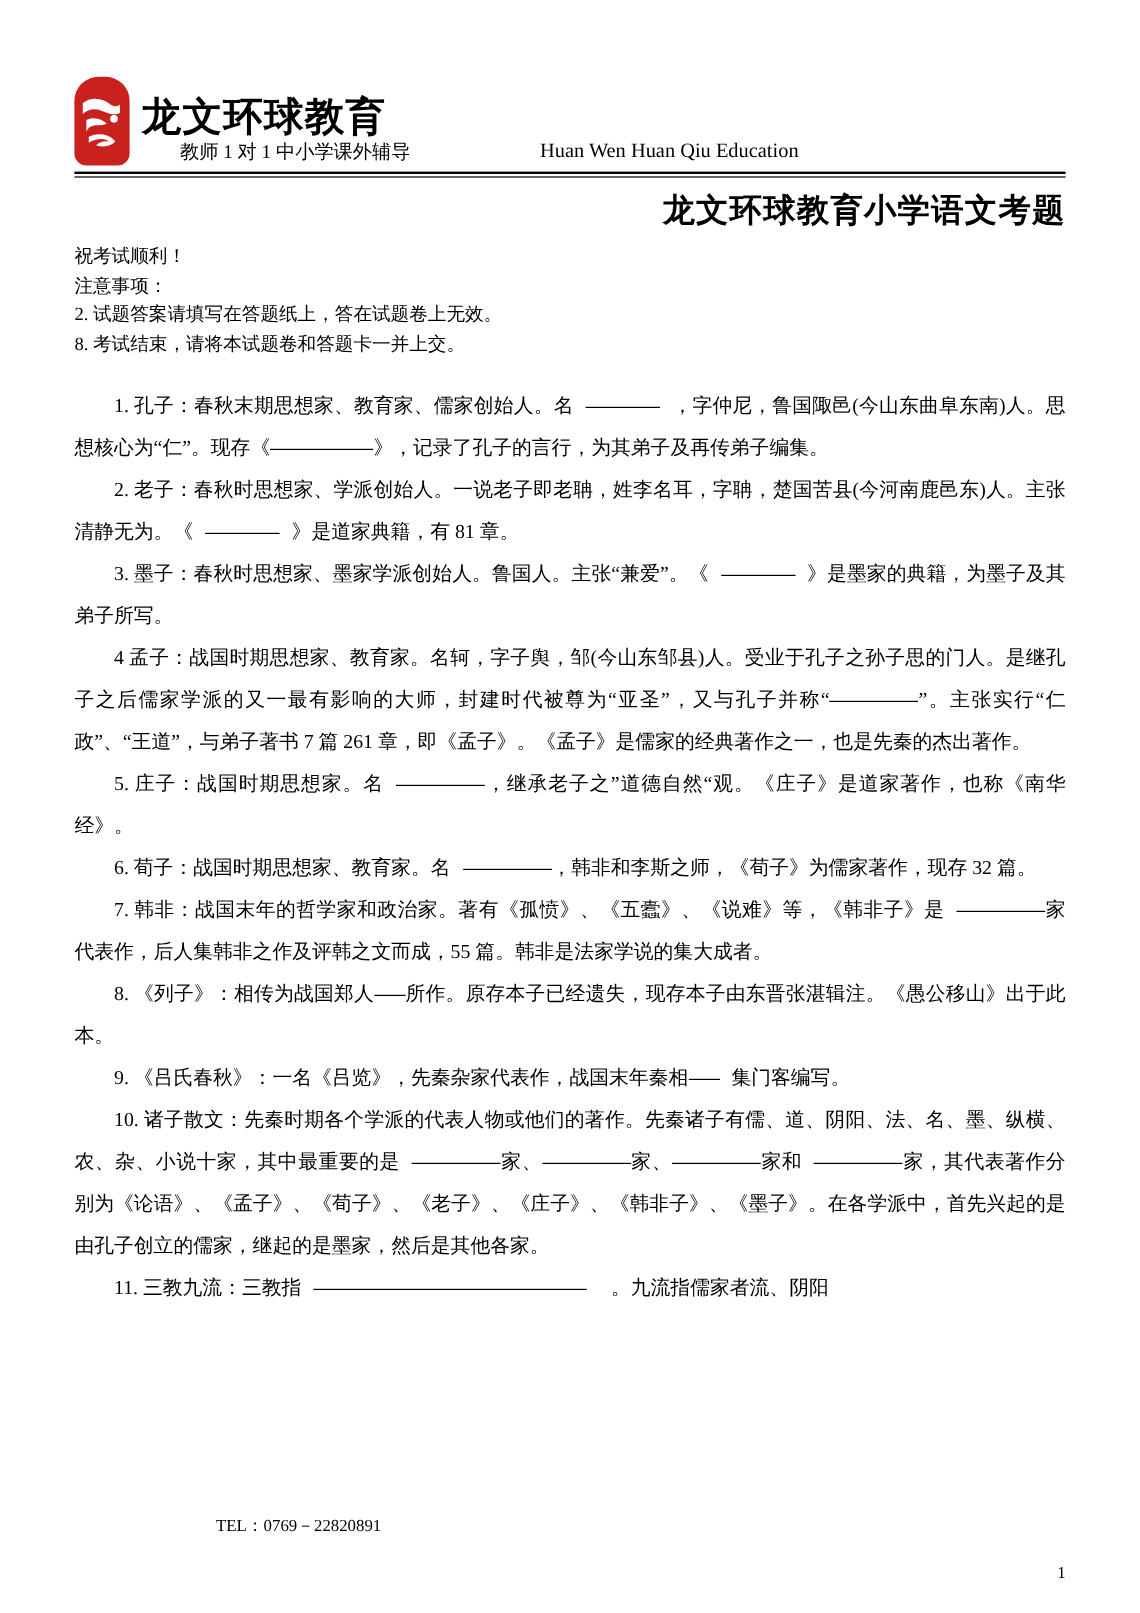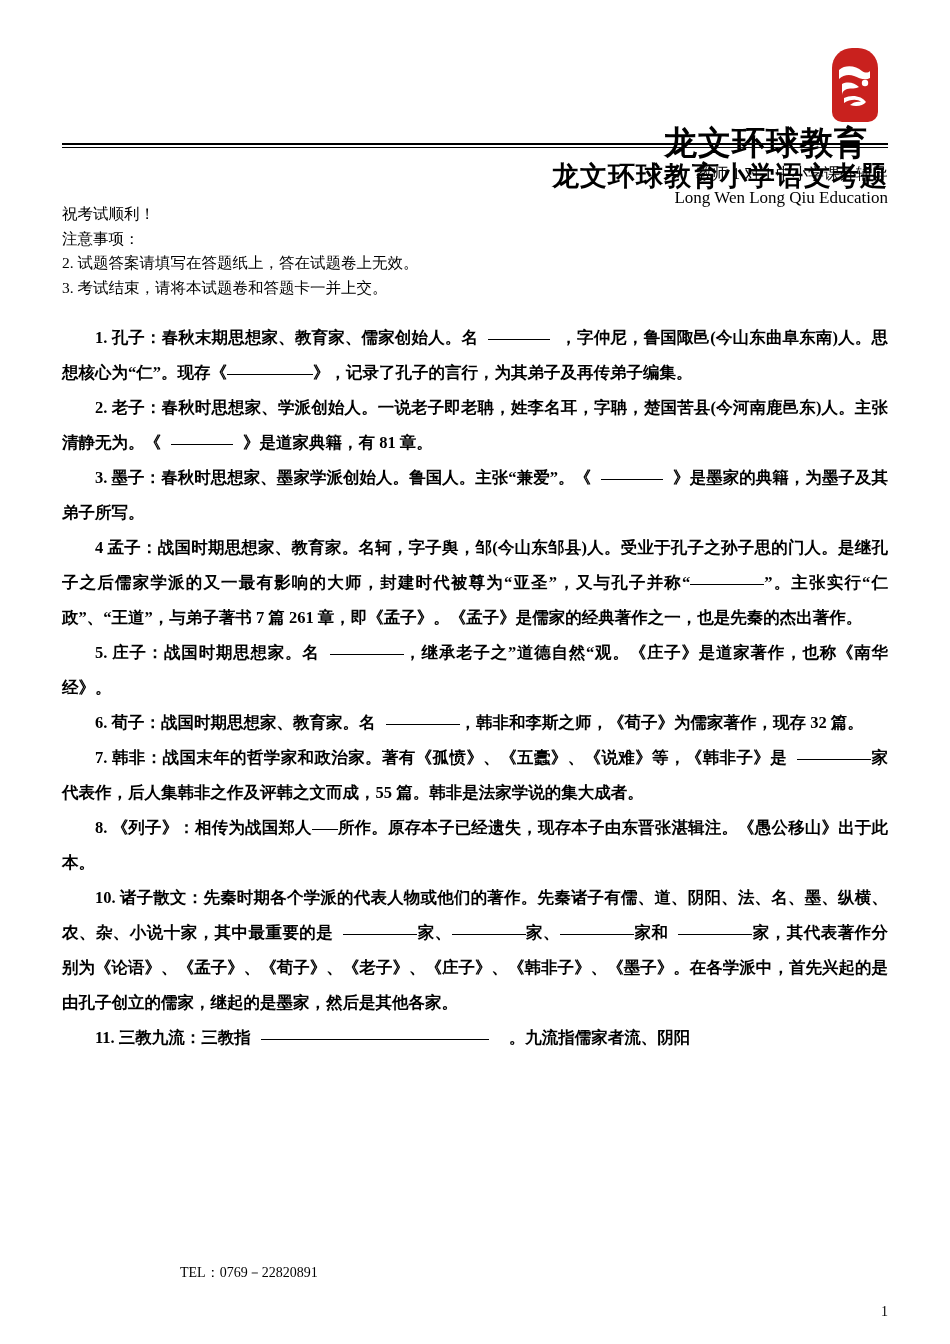--- a/index.html
+++ b/index.html
@@ -24,21 +24,20 @@
     padding: 0 62px;
   }
 
   
   .header {
     position: relative;
     height: 92px;
     padding-top: 48px;
     display: flex;
     align-items: flex-end;
-    flex-direction: column;
   }
   .logo-wrap {
     width: 46px;
     height: 76px;
     flex: 0 0 auto;
     position: relative;
     margin-right: 10px;
   }
   .logo-seal {
     position: absolute;
@@ -109,21 +108,20 @@
   .body-text {
     margin-top: 20px;
     font-size: 16.5px;
     line-height: 35px;
     text-align: justify;
     text-justify: inter-ideograph;
   }
   .para {
     text-indent: 2em;
     margin: 0;
-    font-weight: bold;
   }
   .blank {
     display: inline-block;
     border-bottom: 1.3px solid #000;
     vertical-align: baseline;
     position: relative;
     top: -3px;
   }
   .b-xs { width: 26px; }
   .b-md { width: 62px; }
@@ -168,51 +166,52 @@
           <path d="M10 36 C16 33, 23 35, 27 39 C24 41, 19 40, 15 41 C12 42, 10 44, 10 47 Z" fill="#ffffff"></path>
           <path d="M12 50 C20 46, 30 48, 34 54 C31 58, 24 59, 18 57 C21 54, 26 53, 29 54 C26 51, 18 51, 12 55 Z" fill="#ffffff"></path>
           <circle cx="33" cy="35" r="3.2" fill="#ffffff"></circle>
         </svg>
       </div>
     </div>
     <div class="brand-block">
       <div class="brand-cn">龙文环球教育</div>
       <div class="brand-sub">教师 1 对 1 中小学课外辅导</div>
     </div>
-    <div class="brand-en">Long Wen Long Qiu Education</div>
+    <div class="brand-en">Huan Wen Huan Qiu Education</div>
   </div>
   <div class="rule-double"></div>
 
   <div class="doc-title">龙文环球教育小学语文考题</div>
 
   <div class="notices">
     <div class="notice-line">祝考试顺利！</div>
     <div class="notice-line">注意事项：</div>
     <div class="notice-line">2. 试题答案请填写在答题纸上，答在试题卷上无效。</div>
-    <div class="notice-line">3. 考试结束，请将本试题卷和答题卡一并上交。</div>
+    <div class="notice-line">8. 考试结束，请将本试题卷和答题卡一并上交。</div>
   </div>
 
   <div class="body-text">
 
     <p class="para"><span>1. 孔子：春秋末期思想家、教育家、儒家创始人。名</span><span class="sp"></span><span class="blank b-md"></span><span class="sp"></span><span>，字仲尼，鲁国陬邑(今山东曲阜东南)人。思想核心为“仁”。现存《</span><span class="blank b-xl"></span><span>》，记录了孔子的言行，为其弟子及再传弟子编集。</span></p>
 
     <p class="para"><span>2. 老子：春秋时思想家、学派创始人。一说老子即老聃，姓李名耳，字聃，楚国苦县(今河南鹿邑东)人。主张清静无为。《</span><span class="sp"></span><span class="blank b-md"></span><span class="sp"></span><span>》是道家典籍，有 81 章。</span></p>
 
     <p class="para"><span>3. 墨子：春秋时思想家、墨家学派创始人。鲁国人。主张“兼爱”。《</span><span class="sp"></span><span class="blank b-md"></span><span class="sp"></span><span>》是墨家的典籍，为墨子及其弟子所写。</span></p>
 
     <p class="para"><span>4 孟子：战国时期思想家、教育家。名轲，字子舆，邹(今山东邹县)人。受业于孔子之孙子思的门人。是继孔子之后儒家学派的又一最有影响的大师，封建时代被尊为“亚圣”，又与孔子并称“</span><span class="blank b-lg"></span><span>”。主张实行“仁政”、“王道”，与弟子著书 7 篇 261 章，即《孟子》。《孟子》是儒家的经典著作之一，也是先秦的杰出著作。</span></p>
 
     <p class="para"><span>5. 庄子：战国时期思想家。名</span><span class="sp"></span><span class="blank b-lg"></span><span>，继承老子之”道德自然“观。《庄子》是道家著作，也称《南华经》。</span></p>
 
     <p class="para"><span>6. 荀子：战国时期思想家、教育家。名</span><span class="sp"></span><span class="blank b-lg"></span><span>，韩非和李斯之师，《荀子》为儒家著作，现存 32 篇。</span></p>
 
     <p class="para"><span>7. 韩非：战国末年的哲学家和政治家。著有《孤愤》、《五蠹》、《说难》等，《韩非子》是</span><span class="sp"></span><span class="blank b-lg"></span><span>家代表作，后人集韩非之作及评韩之文而成，55 篇。韩非是法家学说的集大成者。</span></p>
 
     <p class="para"><span>8. 《列子》：相传为战国郑人</span><span class="blank b-xs"></span><span>所作。原存本子已经遗失，现存本子由东晋张湛辑注。《愚公移山》出于此本。</span></p>
 
+    <p class="para"><span>9. 《吕氏春秋》：一名《吕览》，先秦杂家代表作，战国末年秦相</span><span class="blank b-xs"></span><span class="sp"></span><span>集门客编写。</span></p>
 
     <p class="para"><span>10. 诸子散文：先秦时期各个学派的代表人物或他们的著作。先秦诸子有儒、道、阴阳、法、名、墨、纵横、农、杂、小说十家，其中最重要的是</span><span class="sp"></span><span class="blank b-lg"></span><span>家、</span><span class="blank b-lg"></span><span>家、</span><span class="blank b-lg"></span><span>家和</span><span class="sp"></span><span class="blank b-lg"></span><span>家，其代表著作分别为《论语》、《孟子》、《荀子》、《老子》、《庄子》、《韩非子》、《墨子》。在各学派中，首先兴起的是由孔子创立的儒家，继起的是墨家，然后是其他各家。</span></p>
 
     <p class="para"><span>11. 三教九流：三教指</span><span class="sp"></span><span class="blank b-huge"></span><span class="sp"></span><span class="sp"></span><span>。九流指儒家者流、阴阳</span></p>
 
   </div>
 
   <div class="footer">
     <div class="footer-row">
       <div class="footer-tel">TEL：0769－22820891</div>

